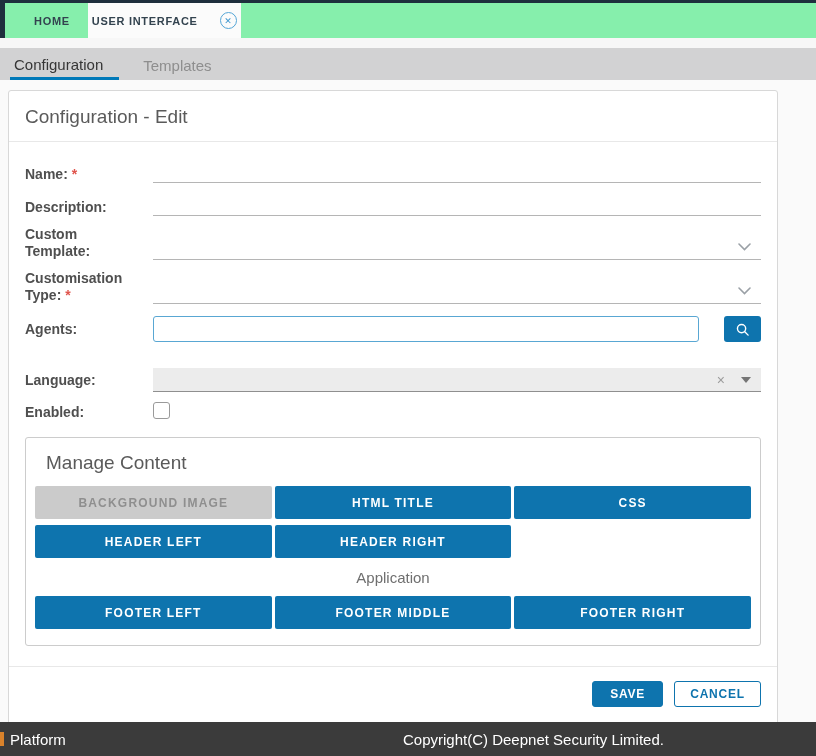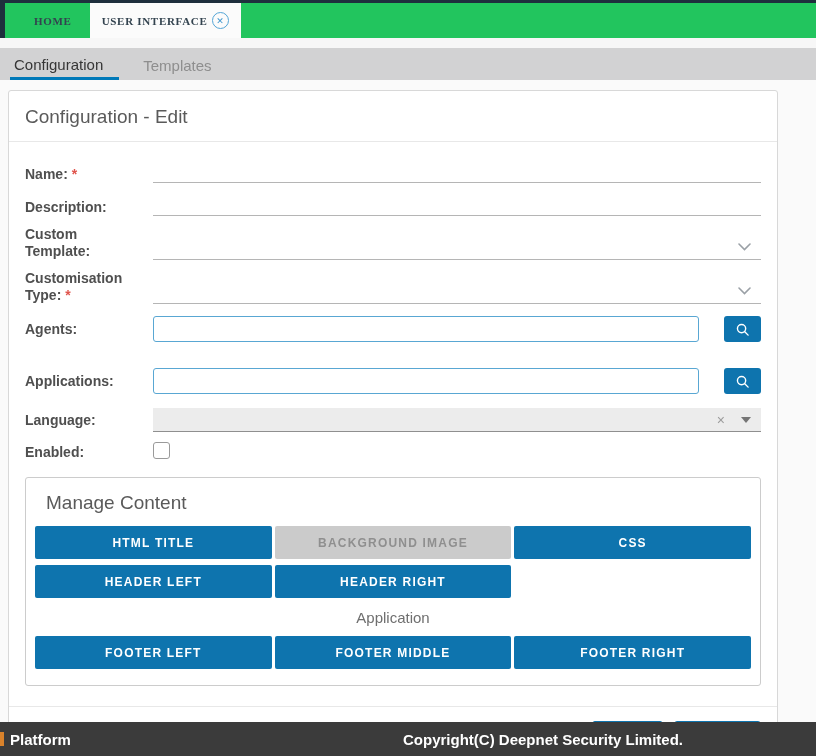--- a/index.html
+++ b/index.html
@@ -9,24 +9,24 @@
     background:#fafafa;
   }
   #app{position:relative;width:816px;height:756px;background:#fafafa;}
 
   
   .top-edge{position:absolute;top:0;left:0;right:0;height:3px;background:#1e2f3d;}
   .left-edge{position:absolute;top:0;left:0;width:5px;height:44px;background:#1e2f3d;}
   .left-edge-accent{position:absolute;top:44px;left:0;width:3px;height:18px;background:#0c7cb8;}
 
   
-  .tabbar{position:absolute;top:3px;left:5px;right:0;height:35px;background:#22c55e;display:flex;align-items:stretch;padding-left:11px;font-family:Liberation Serif, serif;}
+  .tabbar{position:absolute;top:3px;left:5px;right:0;height:35px;background:#86efac;display:flex;align-items:stretch;padding-left:11px;}
   .wtab{display:flex;align-items:center;justify-content:center;padding:0 18px;
         font-size:11px;font-weight:700;letter-spacing:.7px;color:#33434f;cursor:pointer;}
-  .wtab.active{background:#fbfbfb;padding:0 12px;gap:4px;align-items:center;}
+  .wtab.active{background:#fbfbfb;padding:0 4px;gap:22px;align-items:center;}
   .tab-close{width:17px;height:17px;border:1px solid #54a5d6;border-radius:50%;
              display:inline-flex;align-items:center;justify-content:center;
              color:#3f97cf;font-size:9px;font-weight:400;letter-spacing:0;cursor:pointer;box-sizing:border-box;}
   .tab-understrip{position:absolute;top:38px;left:0;right:0;height:10px;background:#f7f7f7;}
 
   
   .subtabbar{position:absolute;top:48px;left:0;right:0;height:32px;background:#d2d2d3;
              display:flex;align-items:stretch;padding-left:10px;gap:20px;}
   .subtab{display:flex;align-items:center;font-size:15px;color:#8e8e8e;cursor:pointer;
           box-sizing:border-box;padding:3px 16px 0 4px;}
@@ -79,21 +79,21 @@
   
   .actions{margin-top:20px;border-top:1px solid #e8e8e8;padding:14px 16px 0 16px;
            display:flex;justify-content:flex-end;gap:11px;}
   .btn{height:26px;border-radius:3px;font-family:inherit;font-size:12px;font-weight:700;
        letter-spacing:.8px;cursor:pointer;box-sizing:border-box;}
   .btn.primary{background:#0e74ae;color:#fff;border:1px solid #0e74ae;padding:0 17px;}
   .btn.outline{background:#fff;color:#0e74ae;border:1px solid #0e74ae;padding:0 15px;}
 
   
   .footer{position:absolute;left:0;right:0;bottom:0;height:34px;background:#3b3b3b;color:#fff;
-          display:flex;align-items:center;font-size:15px;z-index:5;font-weight:bold;}
+          display:flex;align-items:center;font-size:15px;z-index:5;}
   .footer-accent{position:absolute;left:0;top:10px;width:4px;height:14px;background:#d9822b;}
   .footer-left{margin-left:10px;}
   .footer-copyright{position:absolute;left:403px;top:50%;transform:translateY(-50%);}
 </style>
 </head>
 <body>
 
 <div id="app">
 
   <div class="top-edge"></div>
@@ -167,32 +167,20 @@
           <input class="box-input" value="" style="">
           <button class="search-btn">
             <svg width="15" height="15" viewBox="0 0 16 16">
               <circle cx="7" cy="7" r="4.4" fill="none" stroke="#ffffff" stroke-width="1.5"></circle>
               <line x1="10.4" y1="10.4" x2="14" y2="14" stroke="#ffffff" stroke-width="1.5" stroke-linecap="round"></line>
             </svg>
           </button>
         </div>
       </div>
 
-      <div class="frow center apps">
-        <div class="flabel">Applications:</div>
-        <div class="fcontrol boxrow">
-          <input class="box-input" value="" style="">
-          <button class="search-btn">
-            <svg width="15" height="15" viewBox="0 0 16 16">
-              <circle cx="7" cy="7" r="4.4" fill="none" stroke="#ffffff" stroke-width="1.5"></circle>
-              <line x1="10.4" y1="10.4" x2="14" y2="14" stroke="#ffffff" stroke-width="1.5" stroke-linecap="round"></line>
-            </svg>
-          </button>
-        </div>
-      </div>
 
       <div class="frow center">
         <div class="flabel">Language:</div>
         <div class="fcontrol">
           <div class="lang-box">
             <span class="lang-clear">×</span>
             <span class="lang-caret"></span>
           </div>
         </div>
       </div>
@@ -202,22 +190,22 @@
         <div class="fcontrol">
           <input type="checkbox" class="checkbox" style="">
         </div>
       </div>
 
     </div>
 
     <div class="panel">
       <div class="panel-title">Manage Content</div>
       <div class="btn-grid">
+        <button class="mc-btn disabled">BACKGROUND IMAGE</button>
         <button class="mc-btn">HTML TITLE</button>
-        <button class="mc-btn disabled">BACKGROUND IMAGE</button>
         <button class="mc-btn">CSS</button>
 
         <button class="mc-btn">HEADER LEFT</button>
         <button class="mc-btn">HEADER RIGHT</button>
 
         <div class="app-caption">Application</div>
 
         <button class="mc-btn">FOOTER LEFT</button>
         <button class="mc-btn">FOOTER MIDDLE</button>
         <button class="mc-btn">FOOTER RIGHT</button>

